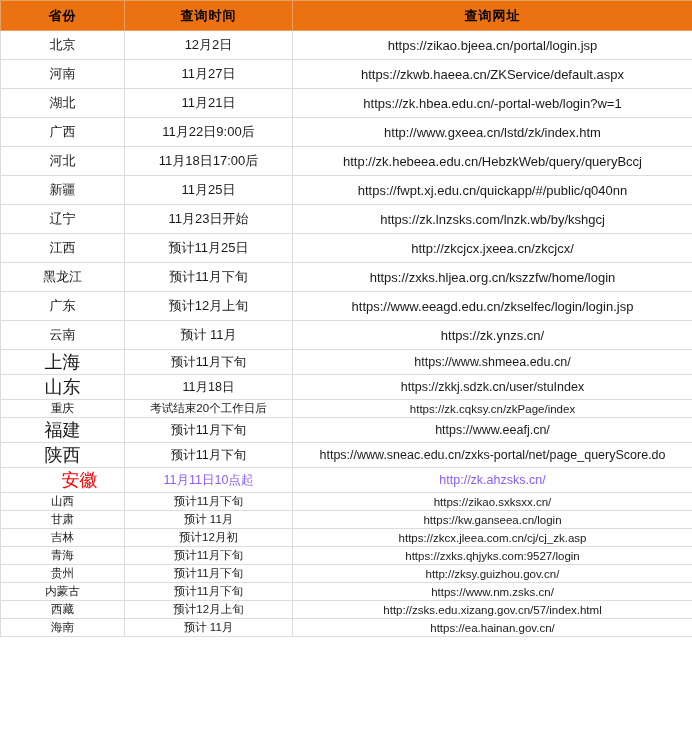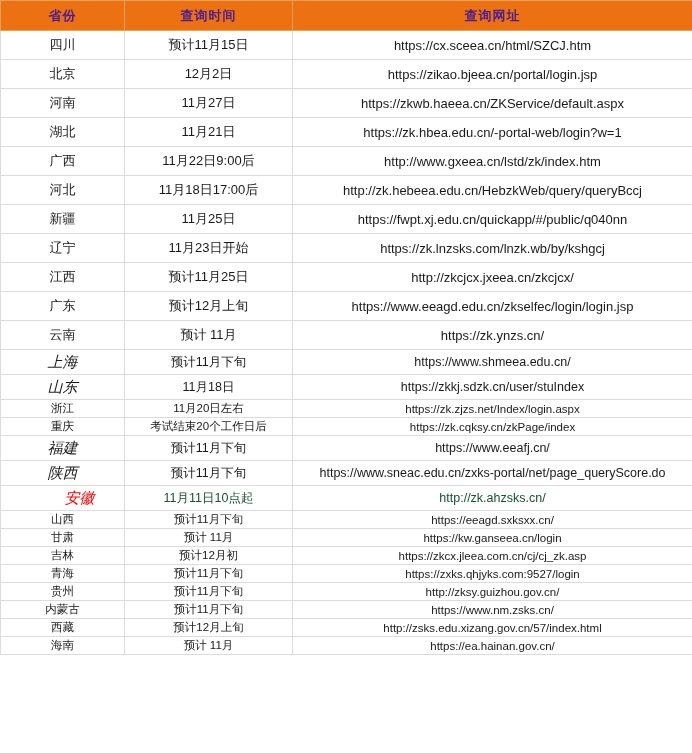--- a/index.html
+++ b/index.html
@@ -14,21 +14,21 @@
     color: #1a1a1a;
     overflow: hidden;
   }
   table.schedule {
     border-collapse: collapse;
     width: 692px;
     table-layout: fixed;
   }
   table.schedule th {
     background: #ec7211;
-    color: #4c1d95;
+    color: #000000;
     font-weight: bold;
     font-size: 13px;
     height: 27px;
     border: 1px solid #e8a15c;
     text-align: center;
     vertical-align: middle;
     letter-spacing: 1px;
   }
   table.schedule td {
     border: 1px solid #dcdcdc;
@@ -44,23 +44,23 @@
   col.c-time { width: 168px; }
   col.c-url  { width: 400px; }
 
   
   tr.big td { height: 28px; font-size: 13px; }
   tr.mid td { height: 24px; font-size: 12.5px; }
   tr.small td { height: 17px; font-size: 11.5px; }
 
   td.prov { font-size: 13px; }
   tr.small td.prov { font-size: 11.5px; }
-  tr.mid td.prov { font-size: 15px; font-style: italic; }
-
-  tr.highlight td { color: #14532d; }
+  tr.mid td.prov { font-size: 18px; }
+
+  tr.highlight td { color: #8b5cf6; }
   tr.highlight td.prov { color: #ff0000; padding-left: 36px; }
 
   .url { font-size: 12.5px; }
   tr.small .url { font-size: 11.5px; }
 </style>
 </head>
 <body>
 
 <table class="schedule">
   <colgroup>
@@ -70,25 +70,20 @@
   </colgroup>
   <thead>
     <tr>
       <th>省份</th>
       <th>查询时间</th>
       <th>查询网址</th>
     </tr>
   </thead>
   <tbody id="table-body">
       <tr class="big">
-        <td class="prov">四川</td>
-        <td class="time">预计11月15日</td>
-        <td class="url">https://cx.sceea.cn/html/SZCJ.htm</td>
-      </tr>
-      <tr class="big">
         <td class="prov">北京</td>
         <td class="time">12月2日</td>
         <td class="url">https://zikao.bjeea.cn/portal/login.jsp</td>
       </tr>
       <tr class="big">
         <td class="prov">河南</td>
         <td class="time">11月27日</td>
         <td class="url">https://zkwb.haeea.cn/ZKService/default.aspx</td>
       </tr>
       <tr class="big">
@@ -115,43 +110,43 @@
         <td class="prov">辽宁</td>
         <td class="time">11月23日开始</td>
         <td class="url">https://zk.lnzsks.com/lnzk.wb/by/kshgcj</td>
       </tr>
       <tr class="big">
         <td class="prov">江西</td>
         <td class="time">预计11月25日</td>
         <td class="url">http://zkcjcx.jxeea.cn/zkcjcx/</td>
       </tr>
       <tr class="big">
+        <td class="prov">黑龙江</td>
+        <td class="time">预计11月下旬</td>
+        <td class="url">https://zxks.hljea.org.cn/kszzfw/home/login</td>
+      </tr>
+      <tr class="big">
         <td class="prov">广东</td>
         <td class="time">预计12月上旬</td>
         <td class="url">https://www.eeagd.edu.cn/zkselfec/login/login.jsp</td>
       </tr>
       <tr class="big">
         <td class="prov">云南</td>
         <td class="time">预计 11月</td>
         <td class="url">https://zk.ynzs.cn/</td>
       </tr>
       <tr class="mid">
         <td class="prov">上海</td>
         <td class="time">预计11月下旬</td>
         <td class="url">https://www.shmeea.edu.cn/</td>
       </tr>
       <tr class="mid">
         <td class="prov">山东</td>
         <td class="time">11月18日</td>
         <td class="url">https://zkkj.sdzk.cn/user/stuIndex</td>
-      </tr>
-      <tr class="small">
-        <td class="prov">浙江</td>
-        <td class="time">11月20日左右</td>
-        <td class="url">https://zk.zjzs.net/Index/login.aspx</td>
       </tr>
       <tr class="small">
         <td class="prov">重庆</td>
         <td class="time">考试结束20个工作日后</td>
         <td class="url">https://zk.cqksy.cn/zkPage/index</td>
       </tr>
       <tr class="mid">
         <td class="prov">福建</td>
         <td class="time">预计11月下旬</td>
         <td class="url">https://www.eeafj.cn/</td>
@@ -162,21 +157,21 @@
         <td class="url">https://www.sneac.edu.cn/zxks-portal/net/page_queryScore.do</td>
       </tr>
       <tr class="mid highlight">
         <td class="prov">安徽</td>
         <td class="time">11月11日10点起</td>
         <td class="url">http://zk.ahzsks.cn/</td>
       </tr>
       <tr class="small">
         <td class="prov">山西</td>
         <td class="time">预计11月下旬</td>
-        <td class="url">https://eeagd.sxksxx.cn/</td>
+        <td class="url">https://zikao.sxksxx.cn/</td>
       </tr>
       <tr class="small">
         <td class="prov">甘肃</td>
         <td class="time">预计 11月</td>
         <td class="url">https://kw.ganseea.cn/login</td>
       </tr>
       <tr class="small">
         <td class="prov">吉林</td>
         <td class="time">预计12月初</td>
         <td class="url">https://zkcx.jleea.com.cn/cj/cj_zk.asp</td>

